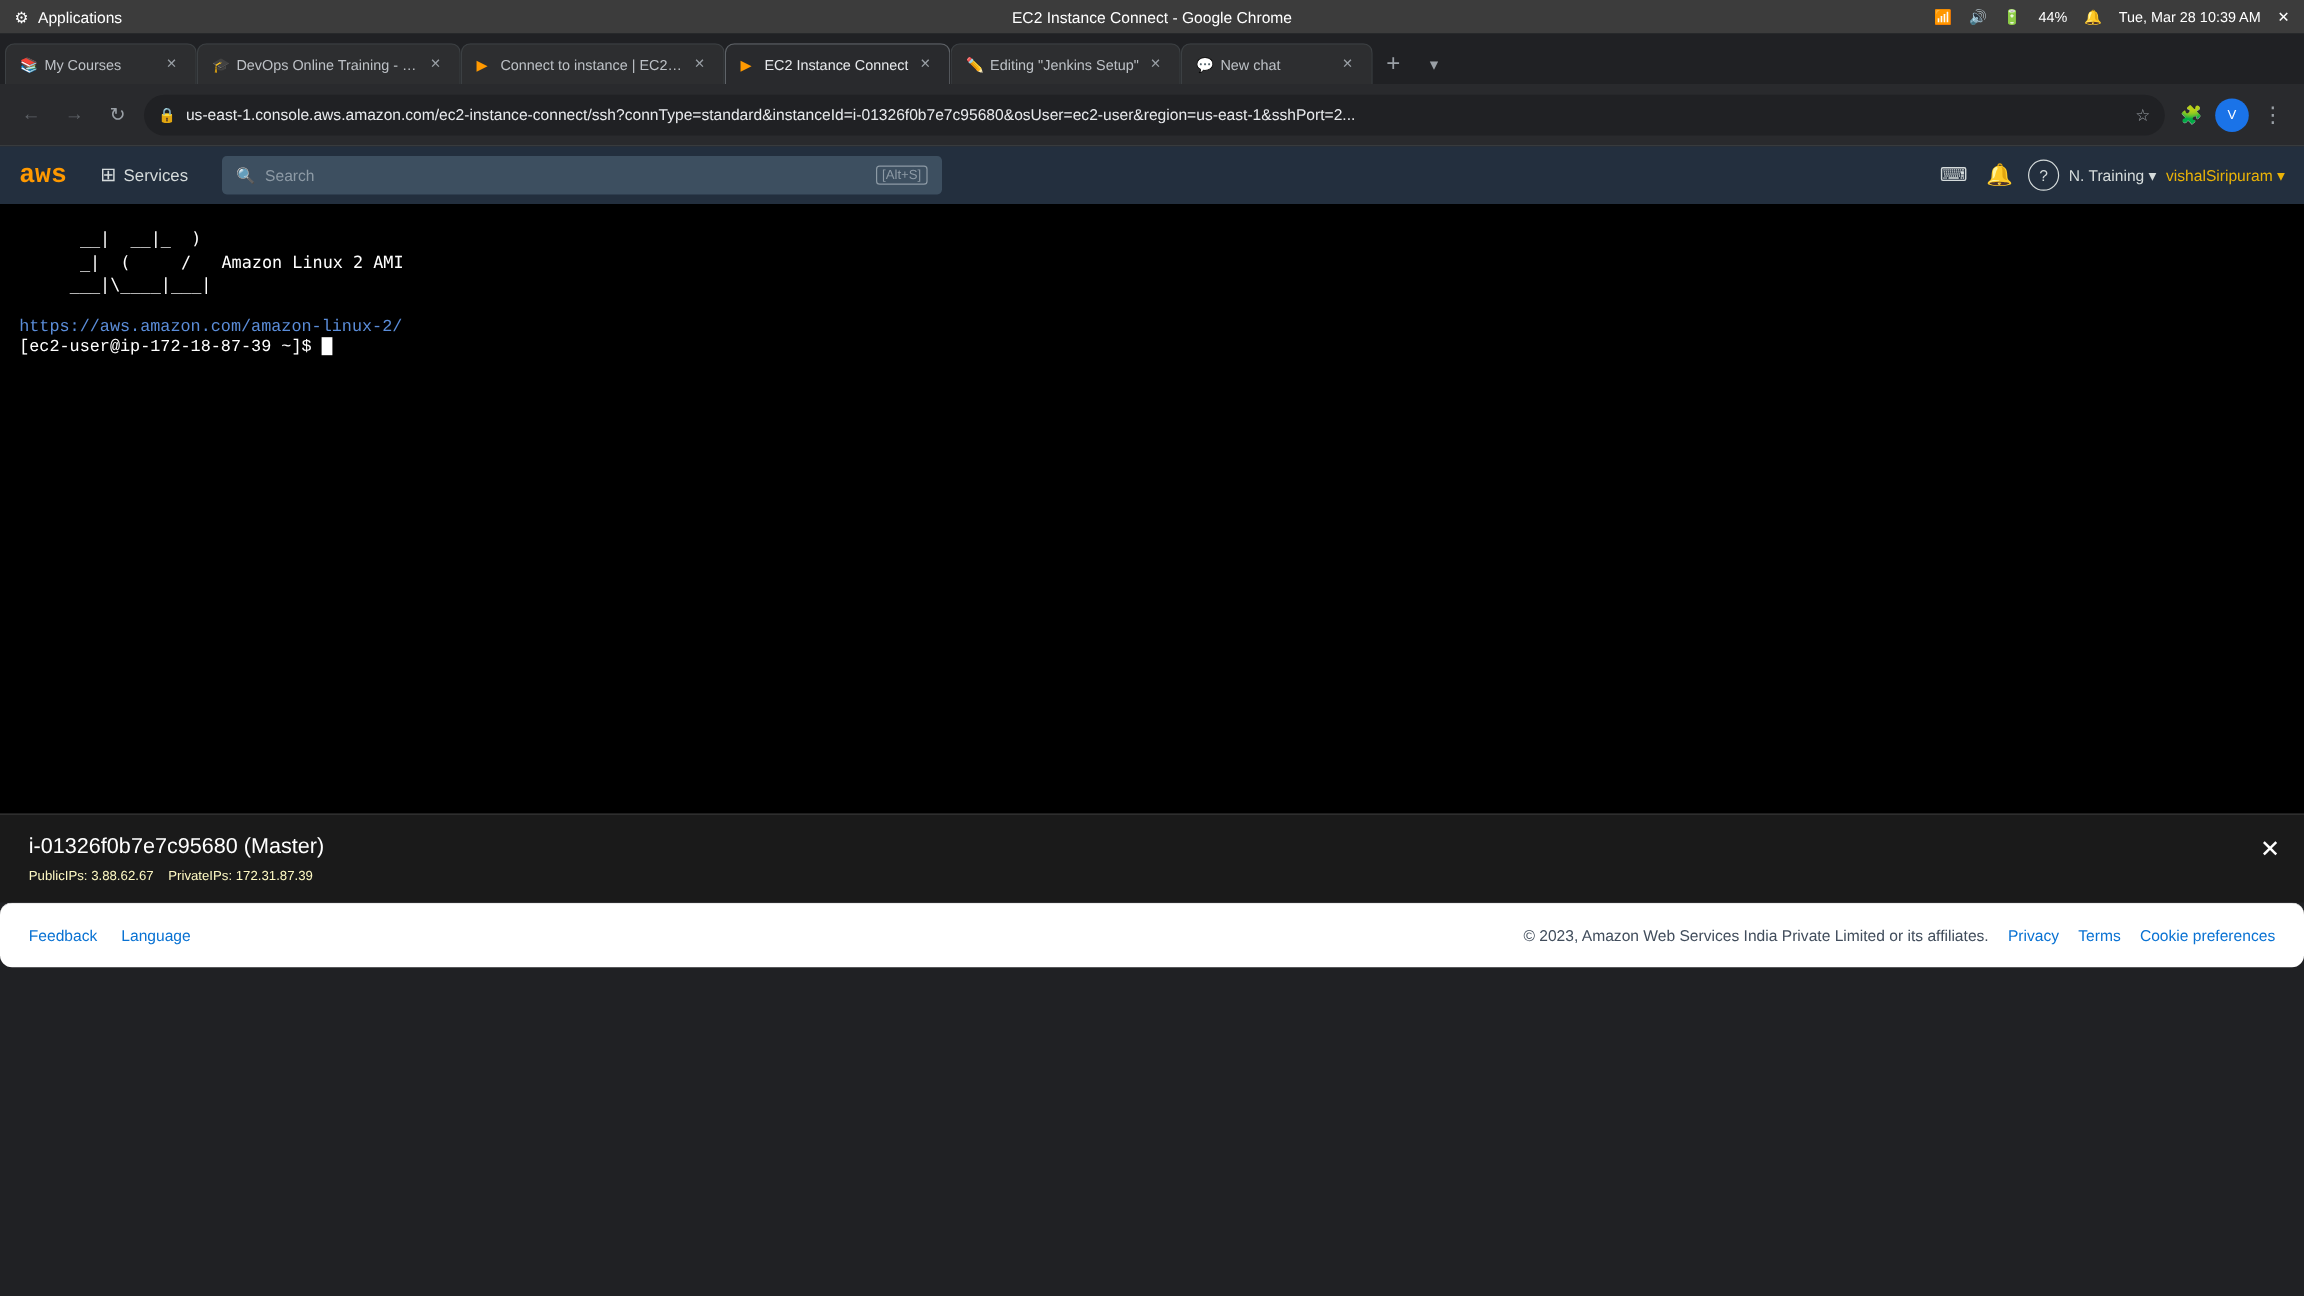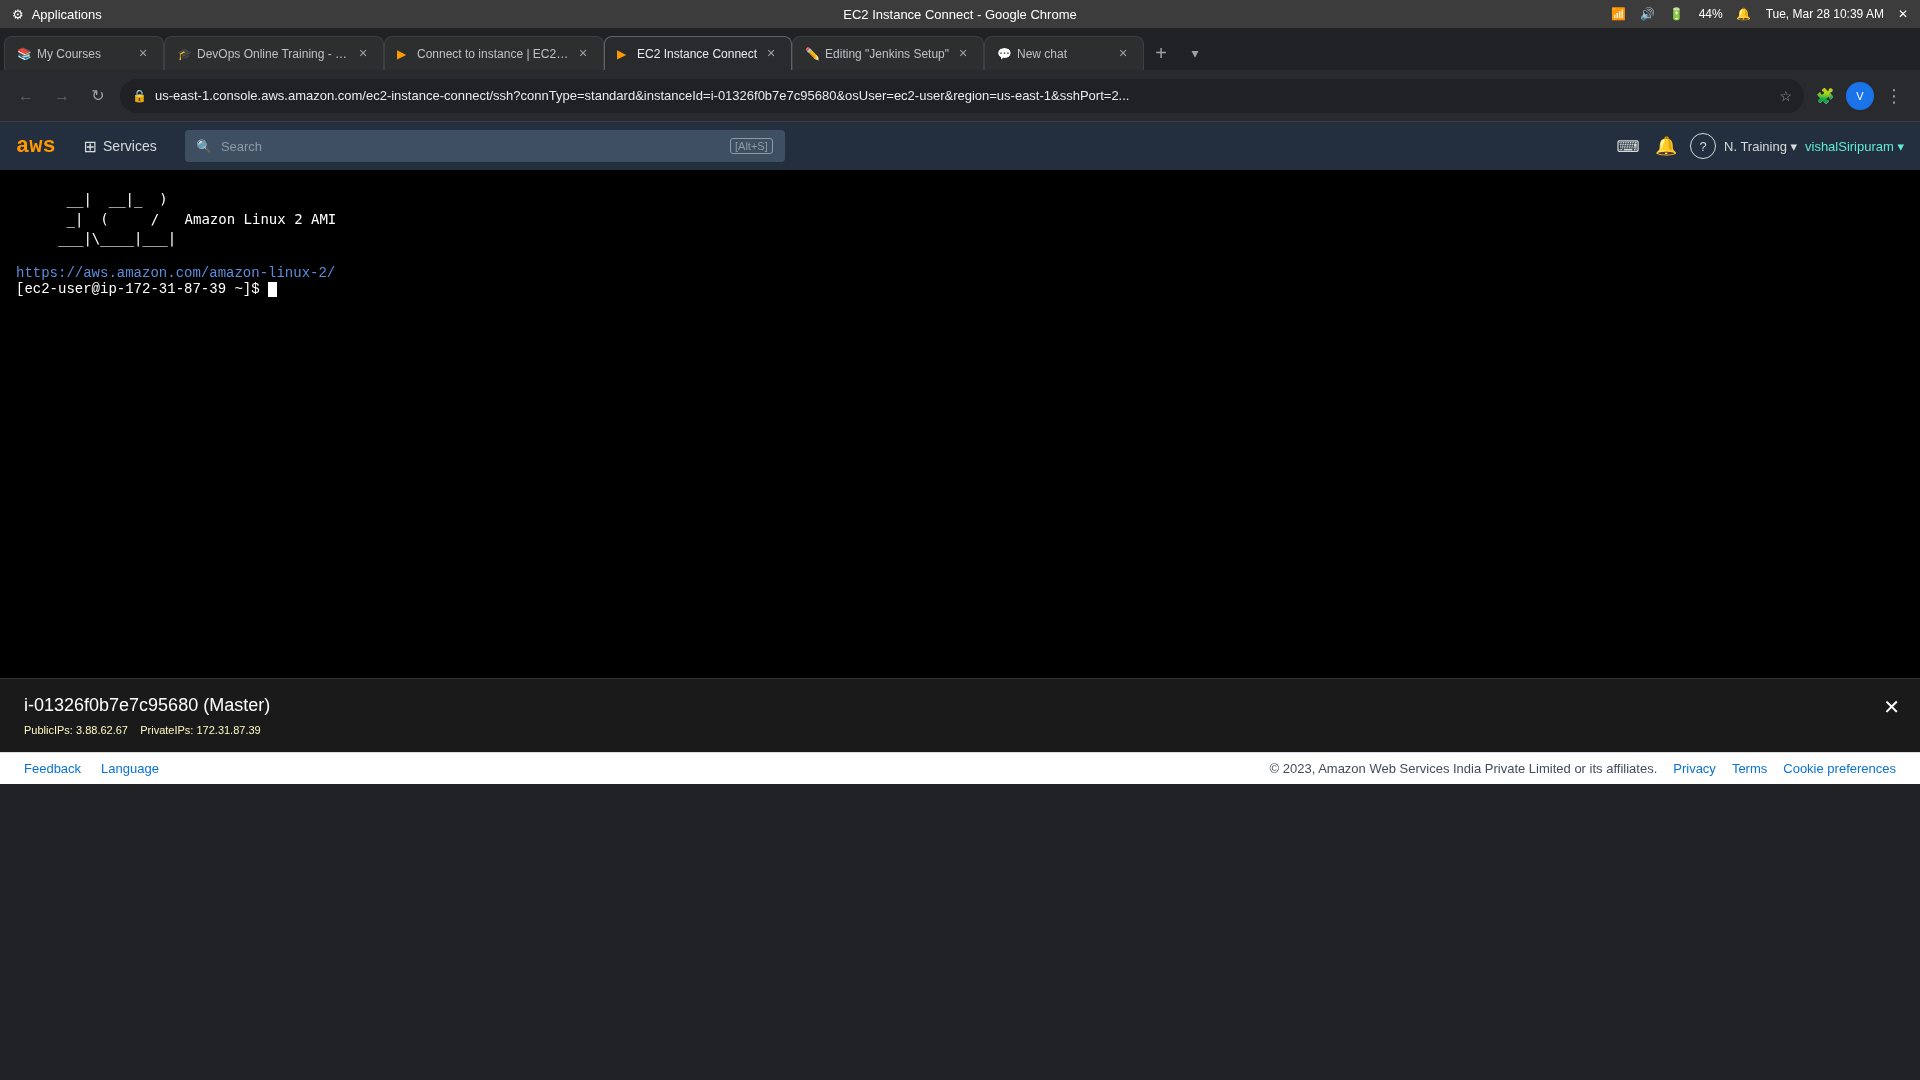--- a/index.html
+++ b/index.html
@@ -169,21 +169,21 @@
       color: #8d9aa5;
       border: 1px solid #8d9aa5;
       border-radius: 3px;
       padding: 1px 4px;
     }
     .aws-nav-spacer { flex: 1; }
     .aws-nav-right { display: flex; align-items: center; gap: 8px; }
     .aws-nav-icon { color: #d5dbdb; font-size: 18px; cursor: pointer; padding: 4px; }
     .aws-nav-help { color: #d5dbdb; font-size: 18px; cursor: pointer; padding: 4px; border-radius: 50%; border: 1px solid #d5dbdb; width: 26px; height: 26px; display: flex; align-items: center; justify-content: center; font-size: 13px; }
     .aws-region-text { color: #d5dbdb; font-size: 13px; cursor: pointer; }
-    .aws-user-text { color: #5eead4; font-size: 13px; cursor: pointer; }
+    .aws-user-text { color: #eab308; font-size: 13px; cursor: pointer; }
 
     
     .terminal-area {
       background: #000;
       width: 100%;
       height: 500px;
       padding: 20px 16px;
       font-family: 'Courier New', monospace;
       font-size: 14px;
       color: #fff;
@@ -225,26 +225,27 @@
       top: 16px;
       right: 20px;
       color: #fff;
       font-size: 20px;
       cursor: pointer;
     }
 
     
     .footer {
       background: #fff;
-      height: 32px;
+      height: 54px;
       display: flex;
       align-items: center;
       justify-content: space-between;
       padding: 0 24px;
       border-top: 1px solid #ddd;
+      border-radius: 10px;
     }
     .footer-left { display: flex; gap: 20px; }
     .footer-link { color: #0972d3; font-size: 13px; cursor: pointer; text-decoration: none; }
     .footer-right { font-size: 13px; color: #414d5c; display: flex; gap: 16px; }
     .footer-right-link { color: #0972d3; font-size: 13px; cursor: pointer; }
 
     .spacer-bar {
       height: 8px;
       background: #000;
     }
@@ -356,21 +357,21 @@
 
 <div class="terminal-area">
   <pre class="terminal-ascii">      __|  __|_  )
       _|  (     /   Amazon Linux 2 AMI
      ___|\____|___|</pre>
   <br>
   <div>
     <a class="terminal-link" style="color: rgb(91, 141, 217);">https://aws.amazon.com/amazon-linux-2/</a>
   </div>
   <div>
-    <span class="terminal-prompt">[ec2-user@ip-172-31-87-39 ~]$ </span><span class="terminal-cursor"></span>
+    <span class="terminal-prompt">[ec2-user@ip-172-18-87-39 ~]$ </span><span class="terminal-cursor"></span>
   </div>
 </div>
 
 <div class="spacer-bar"></div>
 
 <div class="instance-info-bar">
   <div class="instance-title">i-01326f0b7e7c95680 (Master)</div>
   <div class="instance-details">
     <span>PublicIPs:</span>&nbsp;<span>3.88.62.67</span>&nbsp;&nbsp;&nbsp;
     <span>PrivateIPs:</span>&nbsp;<span>172.31.87.39</span>

